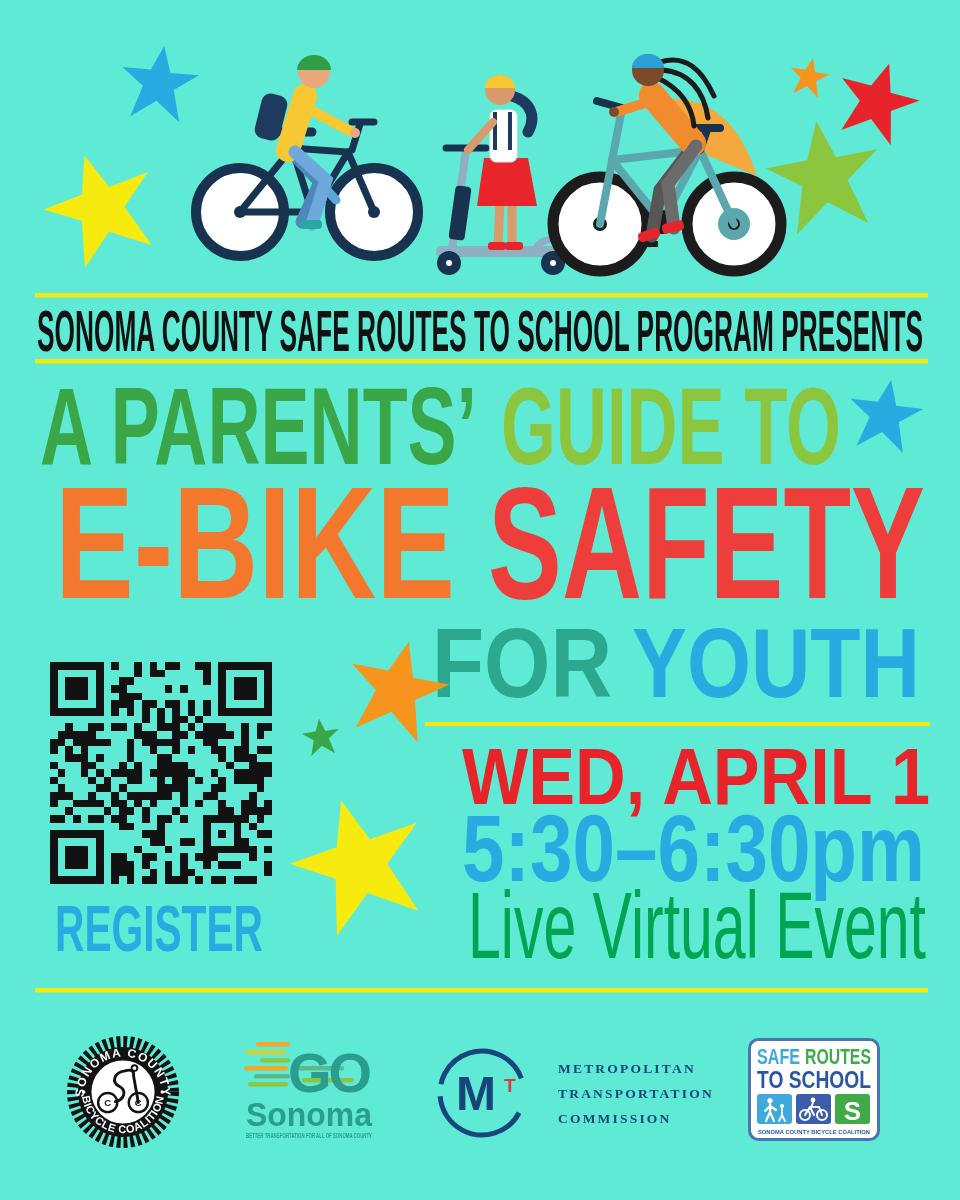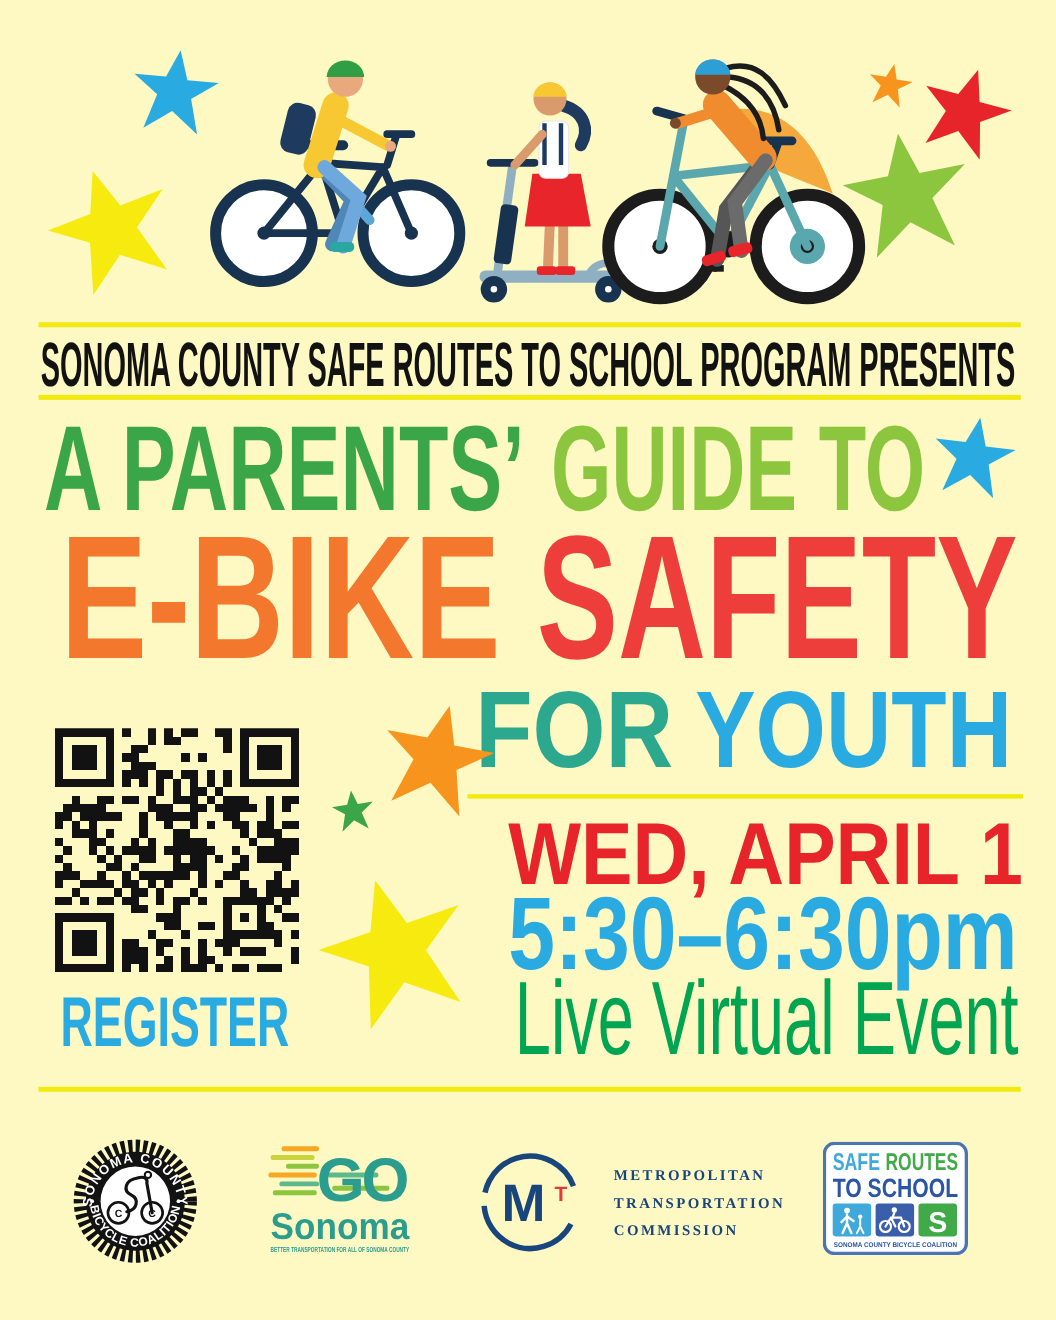--- a/index.html
+++ b/index.html
@@ -1,16 +1,16 @@
 <!DOCTYPE html>
 <html><head>
 <meta charset="utf-8">
 <style>
   html,body{margin:0;padding:0;background:#ffffff;}
-  .page{position:relative;width:960px;height:1200px;background:#fef9c3;overflow:hidden;
+  .page{position:relative;width:960px;height:1200px;background:#5eead4;overflow:hidden;
         font-family:"Liberation Sans",sans-serif;}
   .abs{position:absolute;}
   svg text{font-family:"Liberation Sans",sans-serif;}
   .serif{font-family:"Liberation Serif",serif;}
   .b{font-weight:bold;}
 </style>
 </head>
 <body>
 
 <div class="page">

